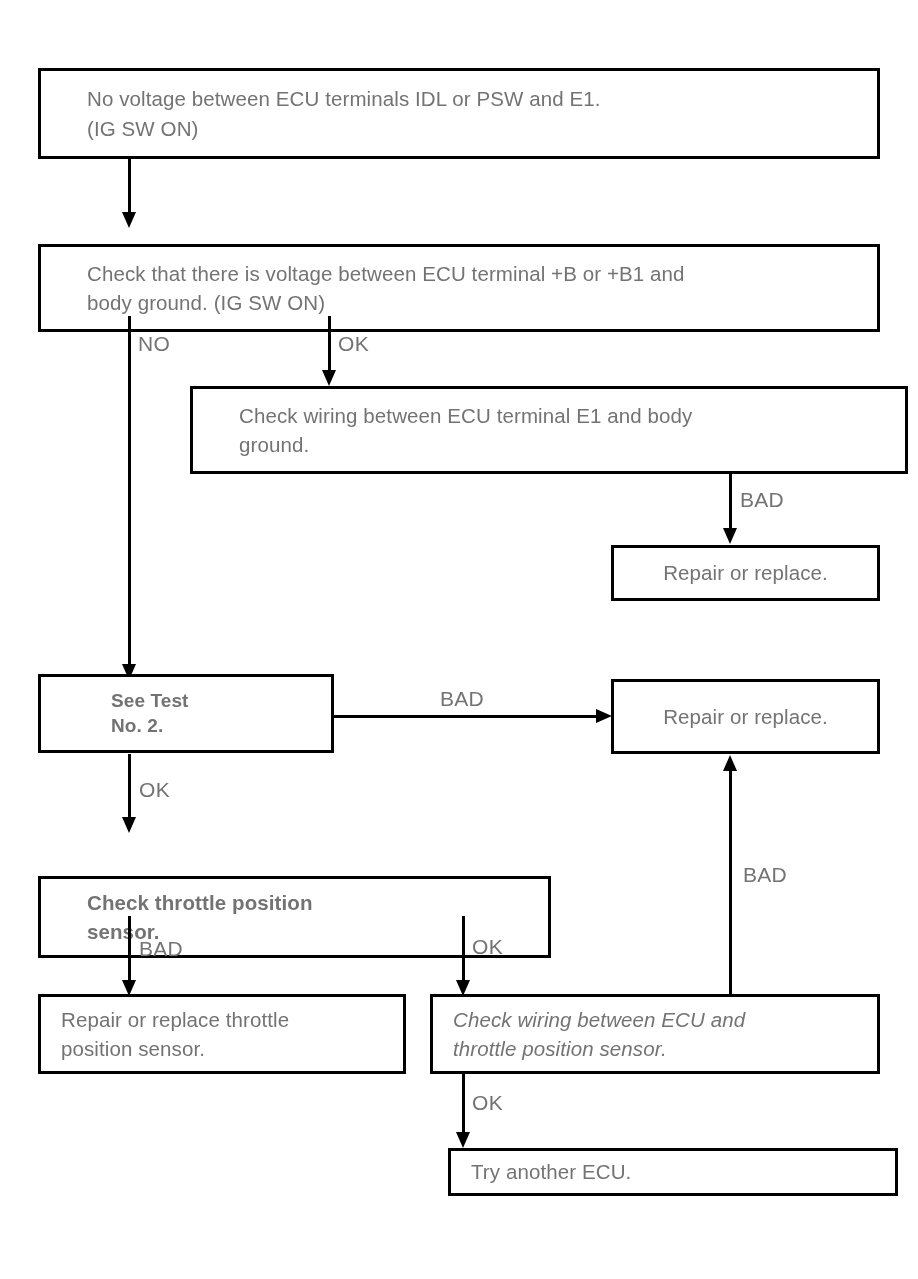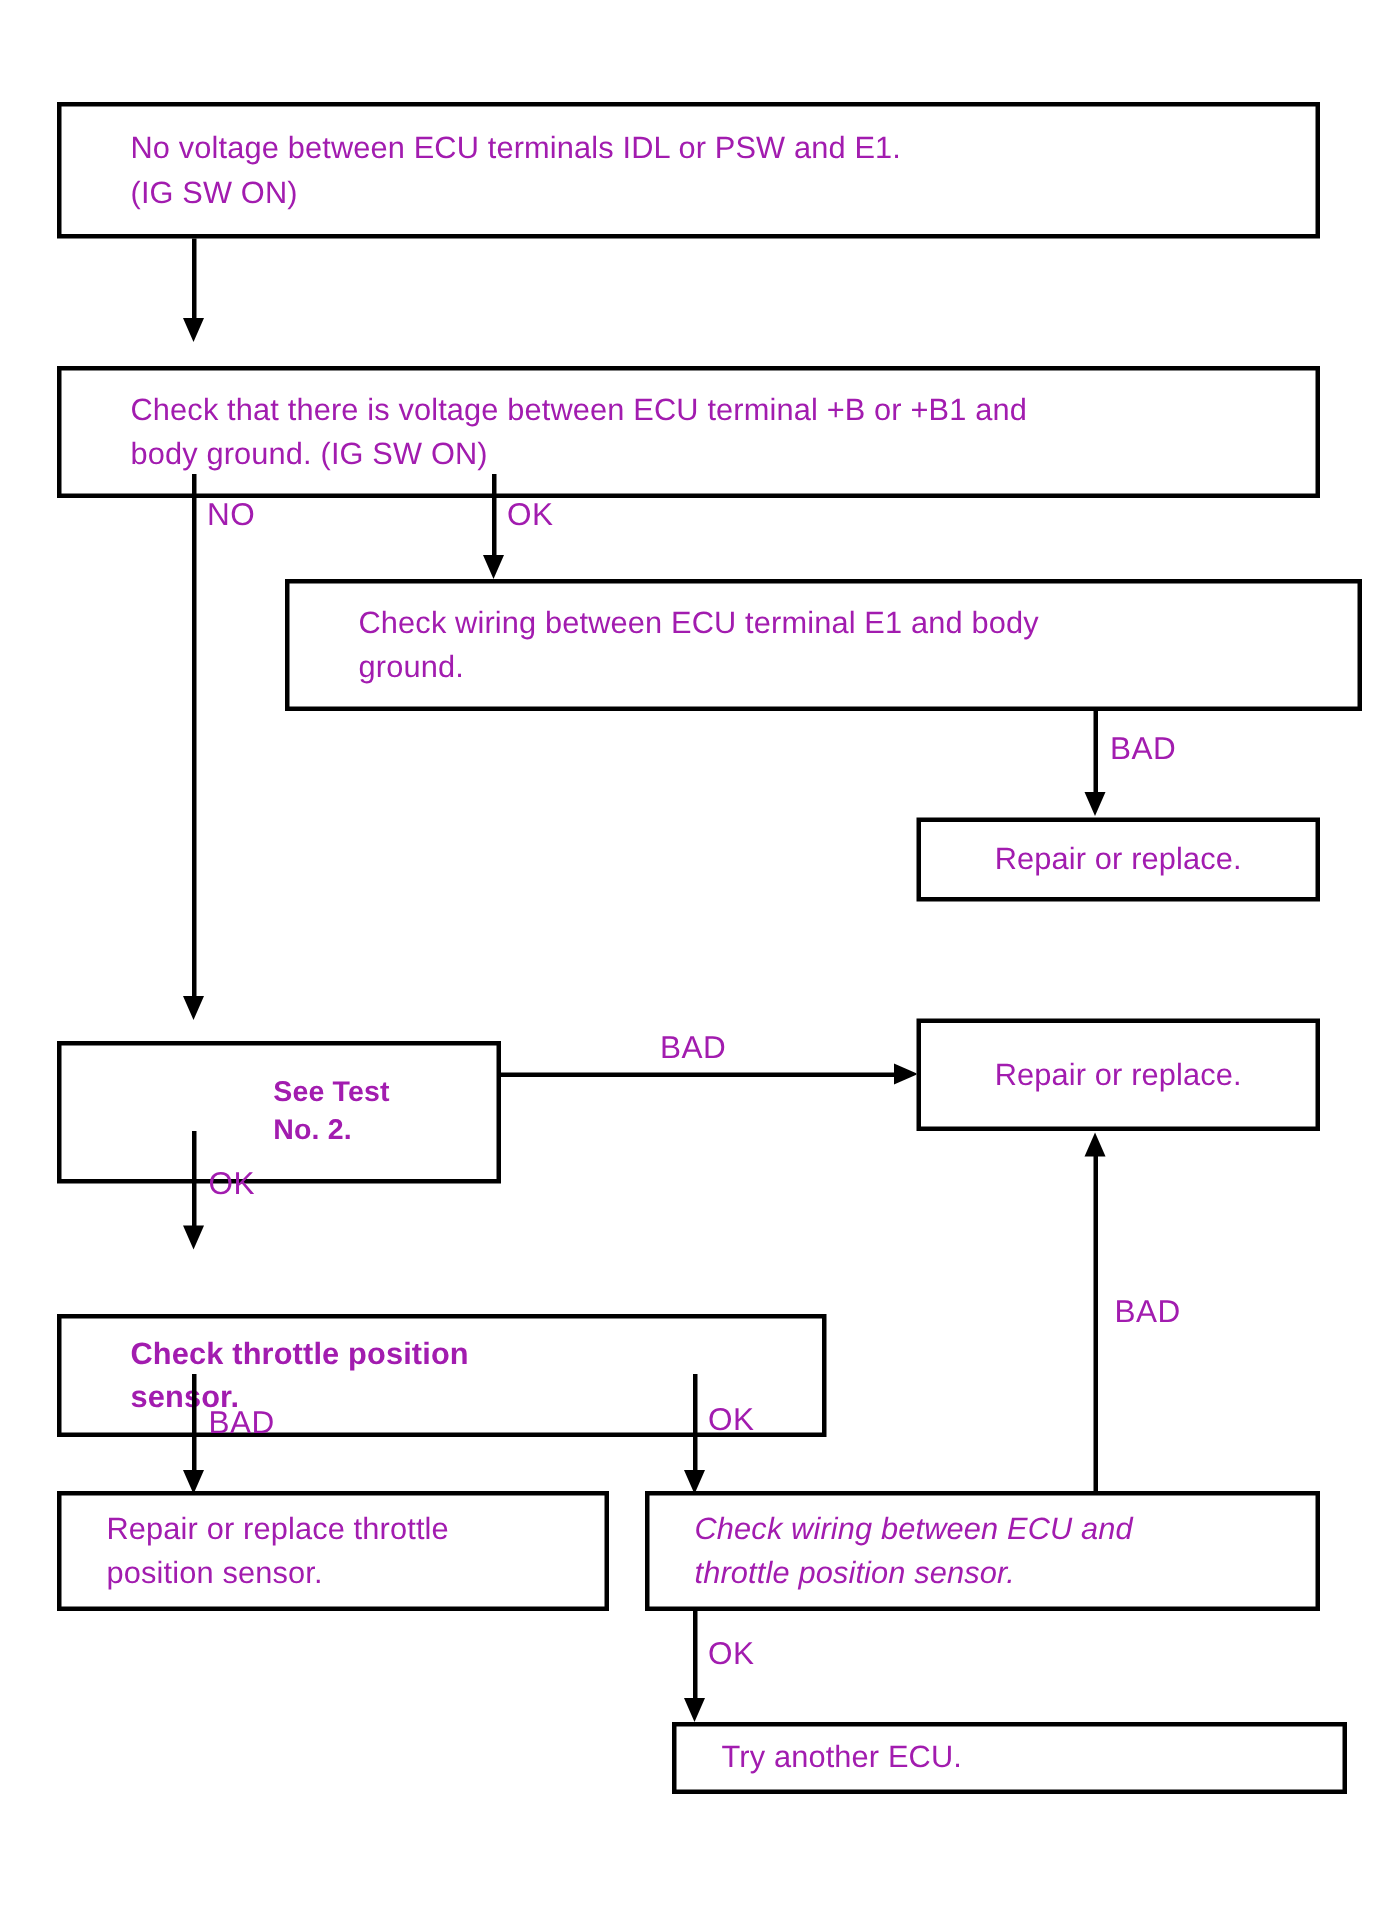--- a/index.html
+++ b/index.html
@@ -6,40 +6,40 @@
     margin: 0;
     padding: 0;
     background: #ffffff;
   }
   #page {
     position: relative;
     width: 918px;
     height: 1279px;
     background: #ffffff;
     font-family: "Liberation Sans", sans-serif;
-    color: #a21caf;
+    color: #737373;
     overflow: hidden;
   }
   .node {
     position: absolute;
     box-sizing: border-box;
     border: 3px solid #000000;
     background: #ffffff;
     display: flex;
     flex-direction: column;
     justify-content: center;
   }
   .node .txt {
     font-size: 20.5px;
     line-height: 1.42;
     padding: 0 0 0 46px;
     white-space: pre-line;
     letter-spacing: 0.1px;
   }
-  .node.pad-sm .txt { padding-left: 30px; }
+  .node.pad-sm .txt { padding-left: 20px; }
   .node.bold .txt {
     font-weight: bold;
     padding-left: 70px;
     font-size: 19px;
     line-height: 1.30;
   }
   .node.centered .txt {
     padding-left: 0;
     text-align: center;
   }
@@ -113,21 +113,21 @@
   </div>
 
   <div class="vline" style="left:729px; top:474px; height:56px;"></div>
   <div class="arrow-down" style="left:723px; top:528px;"></div>
   <div class="edge-label" style="left:740px; top:489px;">BAD</div>
 
   <div class="node centered" style="left:611px; top:545px; width:269px; height:56px;">
     <div class="txt">Repair or replace.</div>
   </div>
 
-  <div class="node bold" style="left:38px; top:694px; width:296px; height:95px;align-items:center;">
+  <div class="node bold" style="left:38px; top:674px; width:296px; height:79px;">
     <div class="txt">See Test
 No. 2.</div>
   </div>
 
   <div class="hline" style="left:334px; top:715px; width:264px;"></div>
   <div class="arrow-right" style="left:596px; top:709px;"></div>
   <div class="edge-label" style="left:440px; top:688px;">BAD</div>
 
   <div class="node centered" style="left:611px; top:679px; width:269px; height:75px;">
     <div class="txt">Repair or replace.</div>

